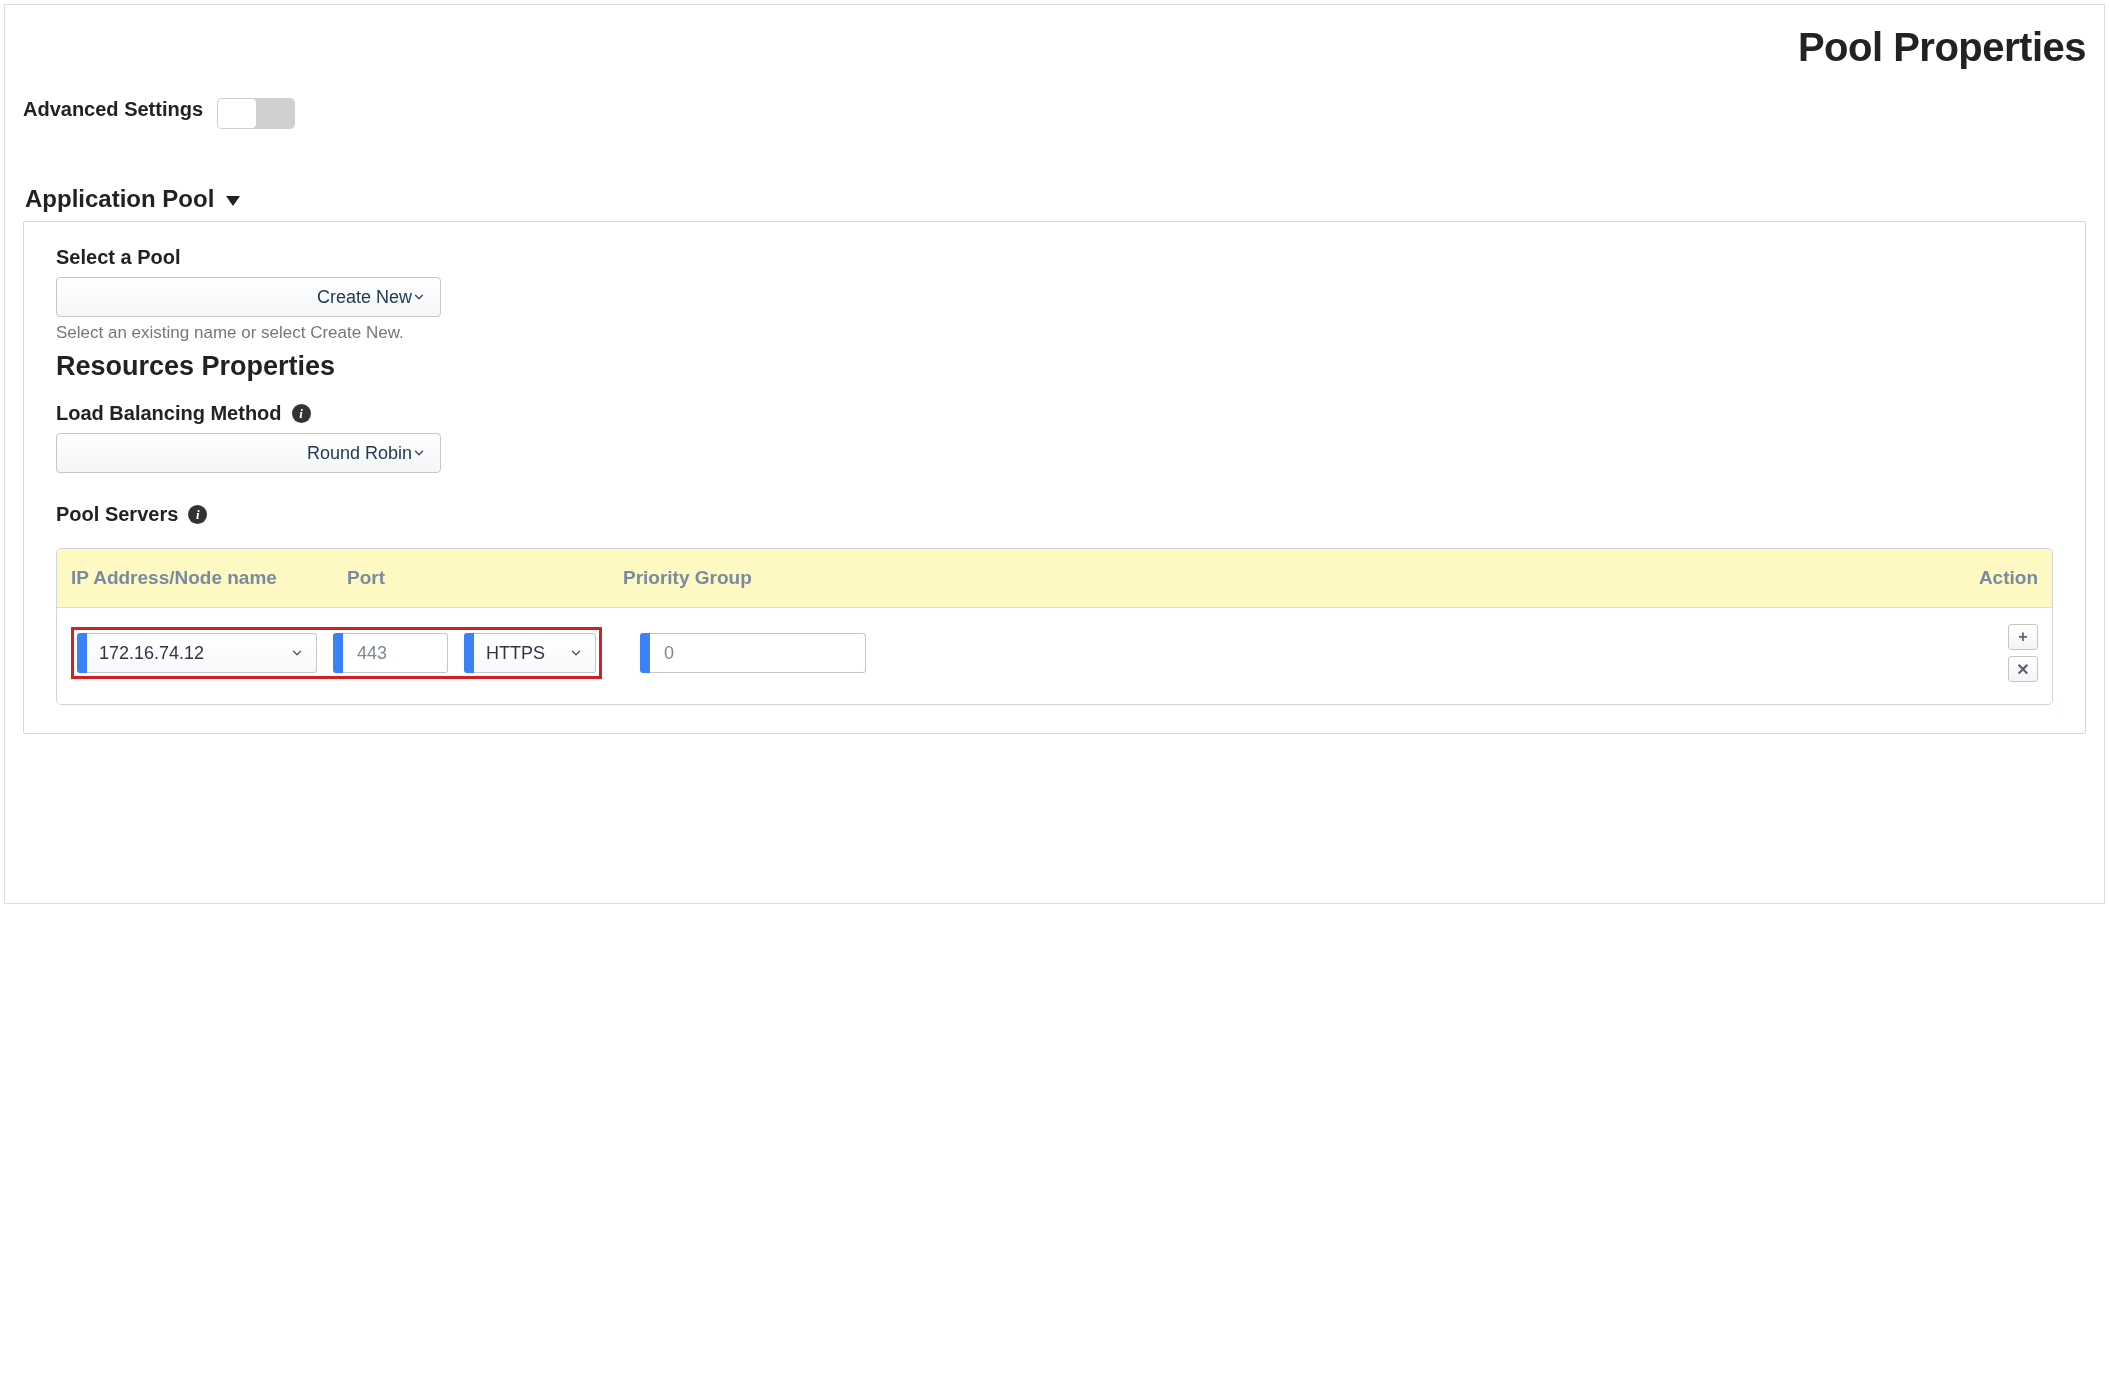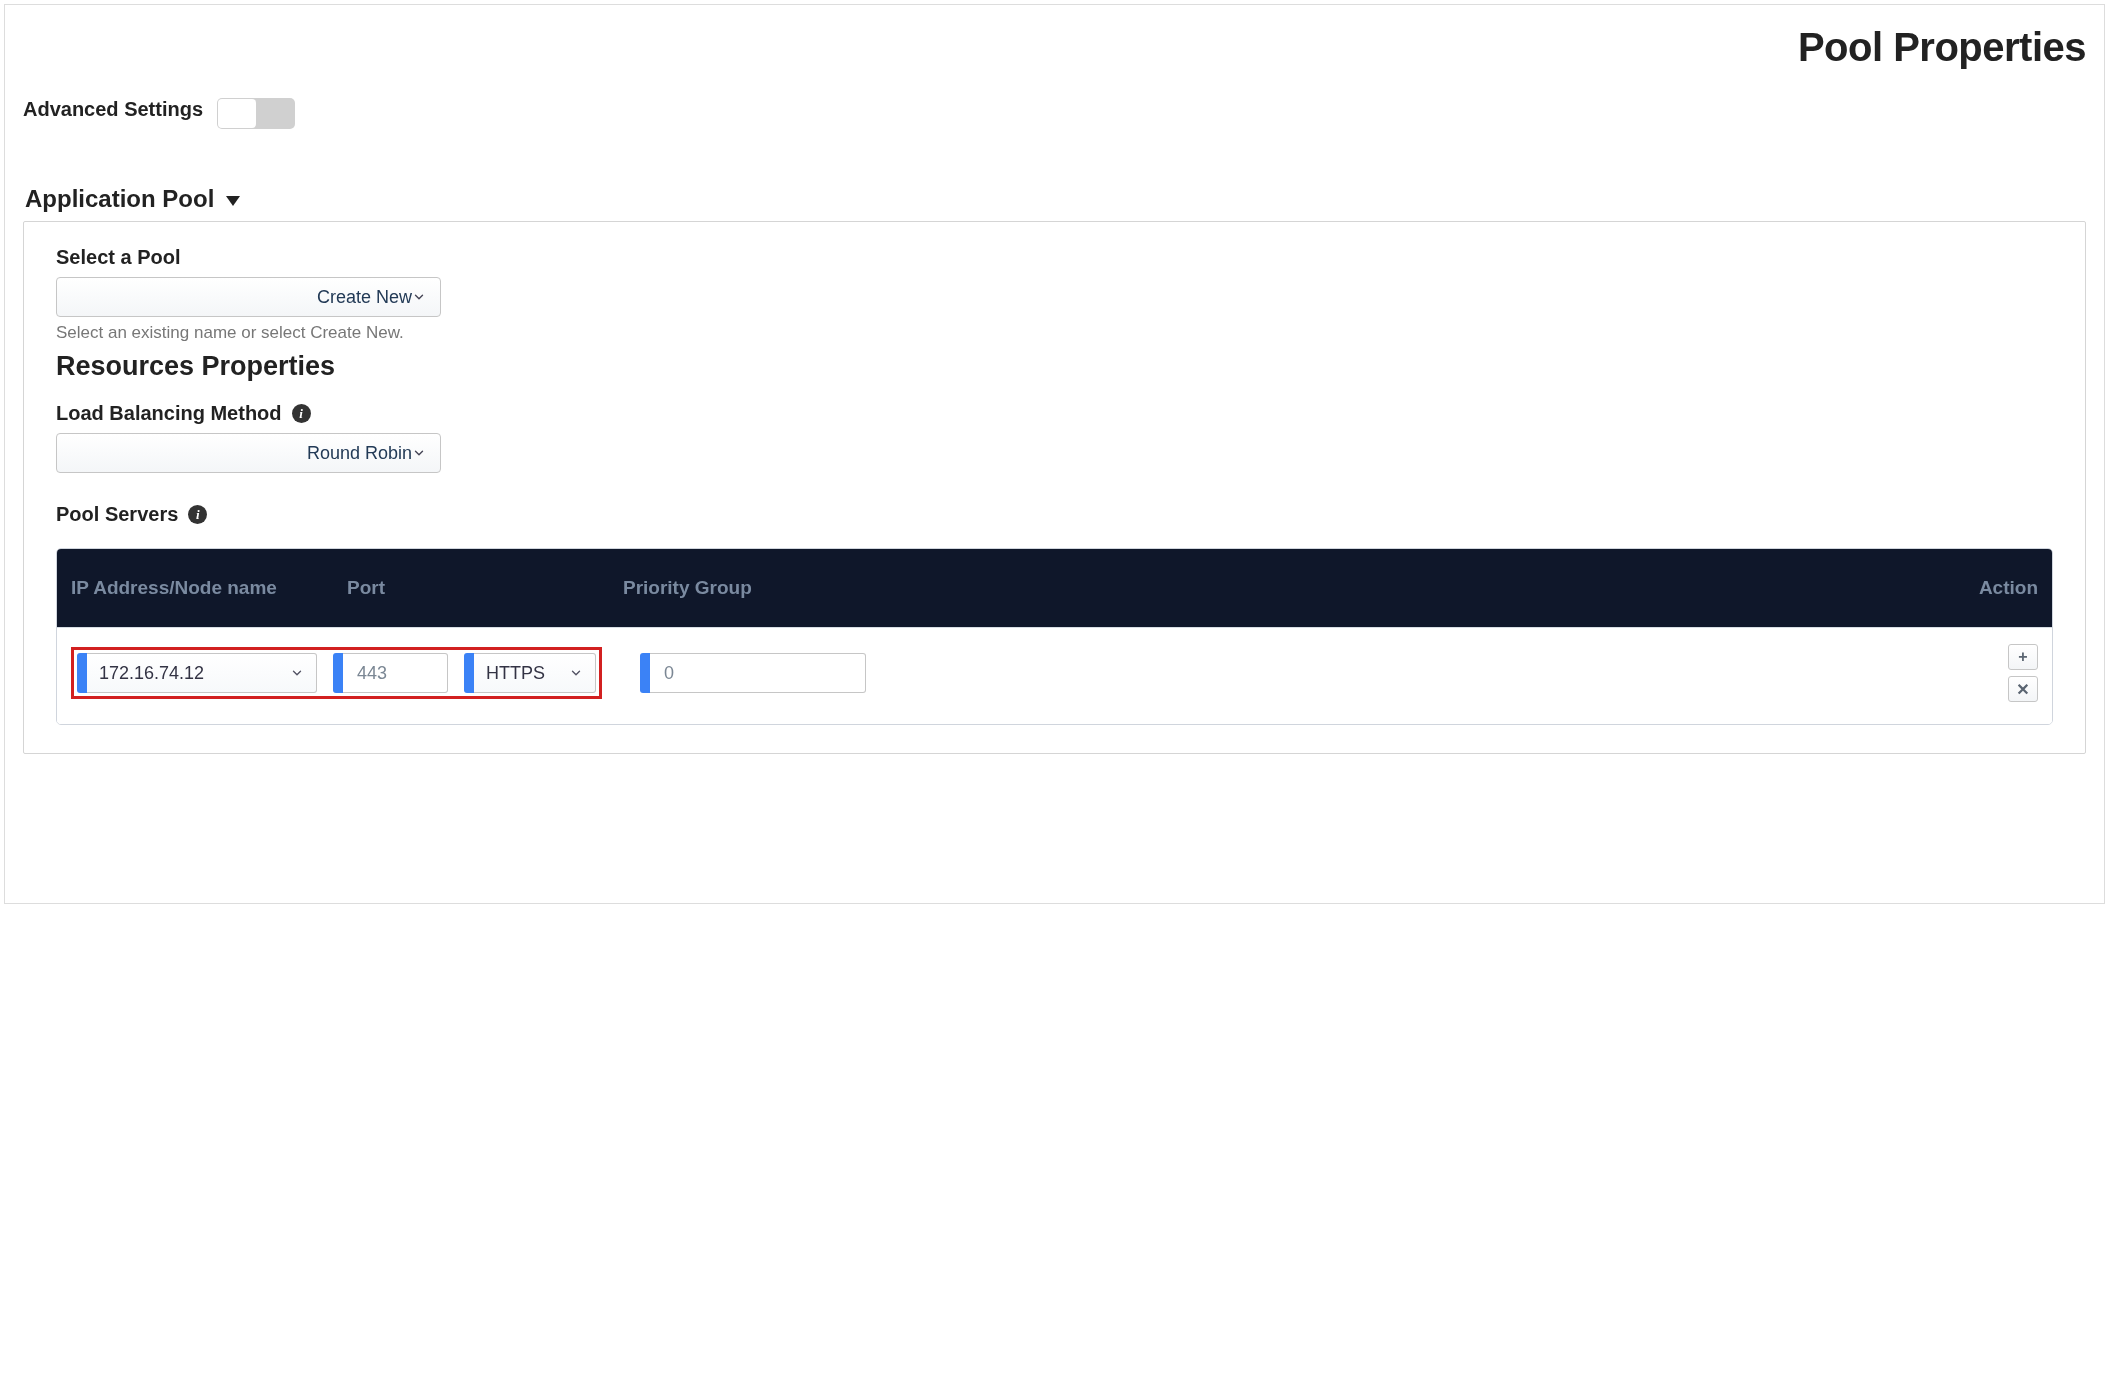--- a/index.html
+++ b/index.html
@@ -128,25 +128,25 @@
   .gap-md { margin-top: 22px; }
 
   
   .tbl {
     border: 1px solid #d0d5dd;
     border-radius: 5px;
     overflow: hidden;
   }
   .tbl-head {
     display: flex;
-    background: #0f172a;
+    background: #fef9c3;
     color: #7a8aa0;
     font-size: 19px;
     font-weight: 700;
-    padding: 28px 14px;
+    padding: 18px 14px;
     gap: 16px;
     align-items: center;
     border-bottom: 1px solid #d7dde4;
   }
   .tbl-row {
     display: flex;
     padding: 16px 14px 22px 14px;
     gap: 16px;
     align-items: center;
     background: #fff;

